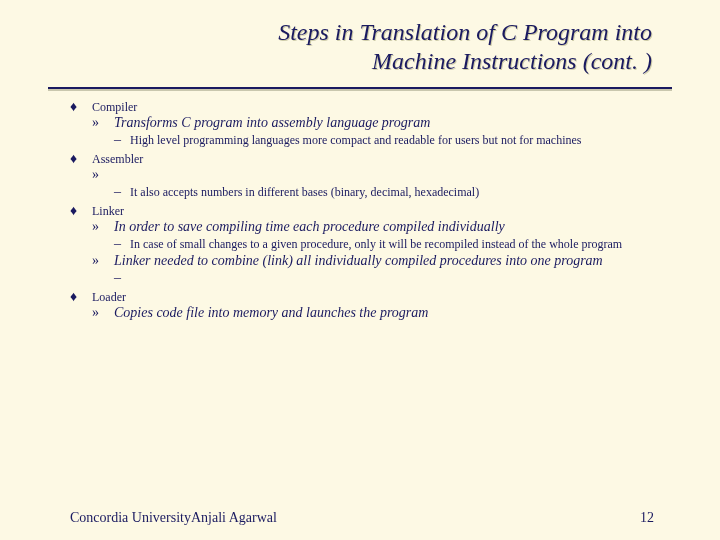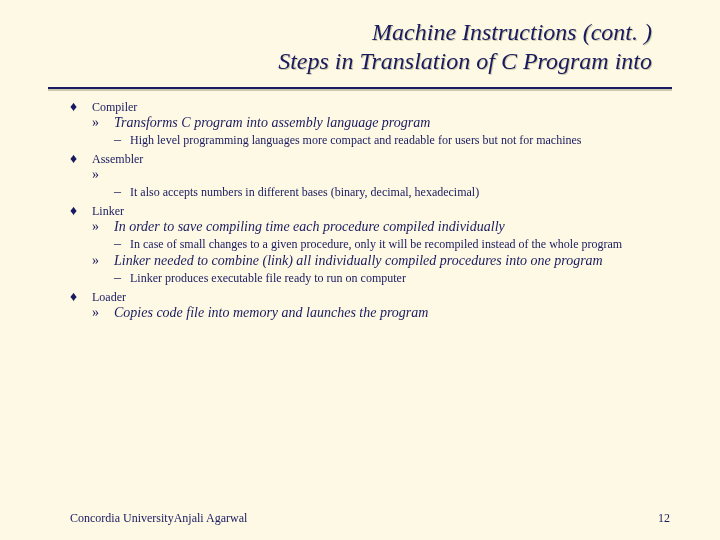--- a/index.html
+++ b/index.html
@@ -44,34 +44,34 @@
   .dash { width: 16px; flex: 0 0 16px; font-size: 14px; }
   .l1-text { font-size: 12px; }
   .l2-text { font-size: 14px; font-style: italic; }
   .l3-text { font-size: 12px; line-height: 1.22; padding-right: 4px; }
   .pad1 { width: 22px; flex: 0 0 22px; }
   .l1 { margin-top: 3px; }
   .l2 { margin-top: 0px; }
   .l3 { margin-top: 1px; margin-bottom: 1px; }
   .footer {
     position: absolute;
-    left: 0; right: 0; bottom: 14px;
+    left: 0; right: 16px; bottom: 14px;
     display: flex;
     padding: 0 50px 0 70px;
-    font-size: 12px;
+    font-size: 14px;
     color: #1a1a60;
   }
   .footer .mid { flex: 1; text-align: left; }
 </style>
 </head>
 <body>
 
 <div class="title-area">
+  <div class="title-line">Steps in Translation of C Program into</div>
   <div class="title-line">Machine Instructions (cont. )</div>
-  <div class="title-line">Steps in Translation of C Program into</div>
 </div>
 <div class="hr-line"></div>
 
 <div class="content">
 
   <div class="row l1">
     <span class="b1">♦</span>
     <span class="l1-text">Compiler</span>
   </div>
   <div class="row l2">
@@ -118,21 +118,20 @@
   </div>
   <div class="row l2">
     <span class="pad1"></span>
     <span class="b2">»</span>
     <span class="l2-text">Linker needed to combine (link) all individually compiled procedures into one program</span>
   </div>
   <div class="row l3">
     <span class="pad1"></span>
       <span class="pad1"></span>
     <span class="dash">–</span>
-    <span class="l3-text">Linker produces executable file ready to run on computer</span>
   </div>
 
   <div class="row l1">
     <span class="b1">♦</span>
     <span class="l1-text">Loader</span>
   </div>
   <div class="row l2">
     <span class="pad1"></span>
     <span class="b2">»</span>
     <span class="l2-text">Copies code file into memory and launches the program</span>

